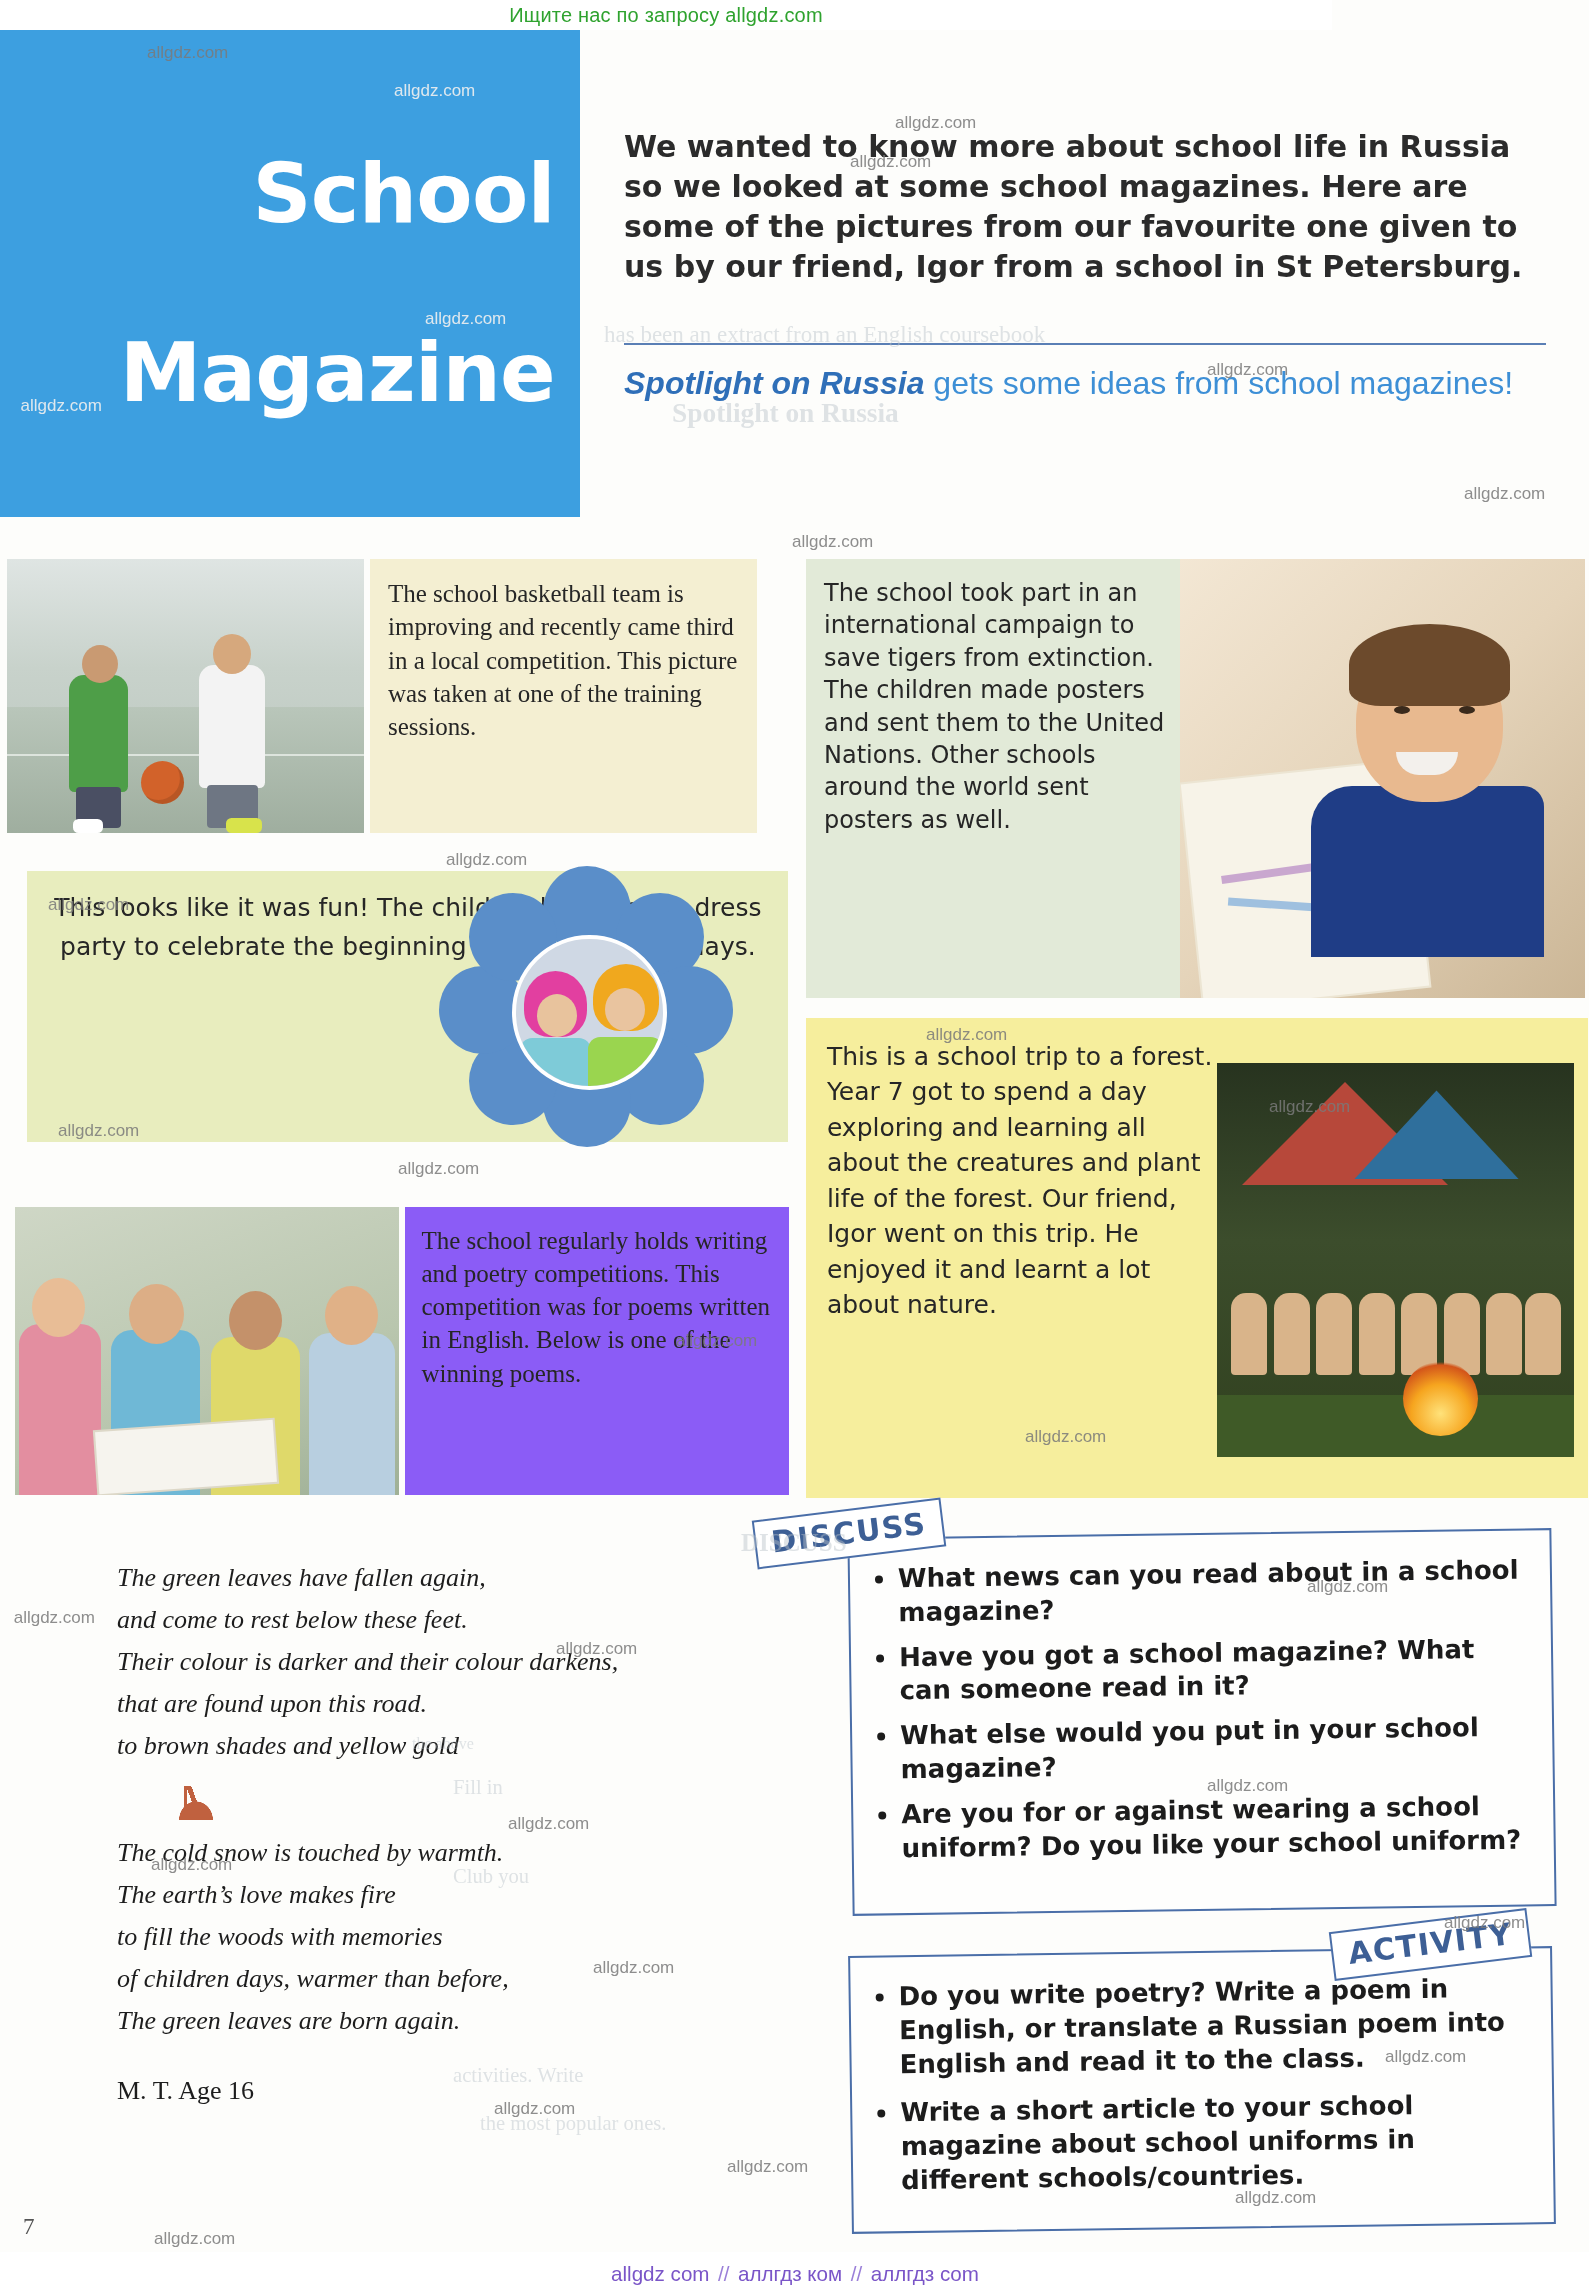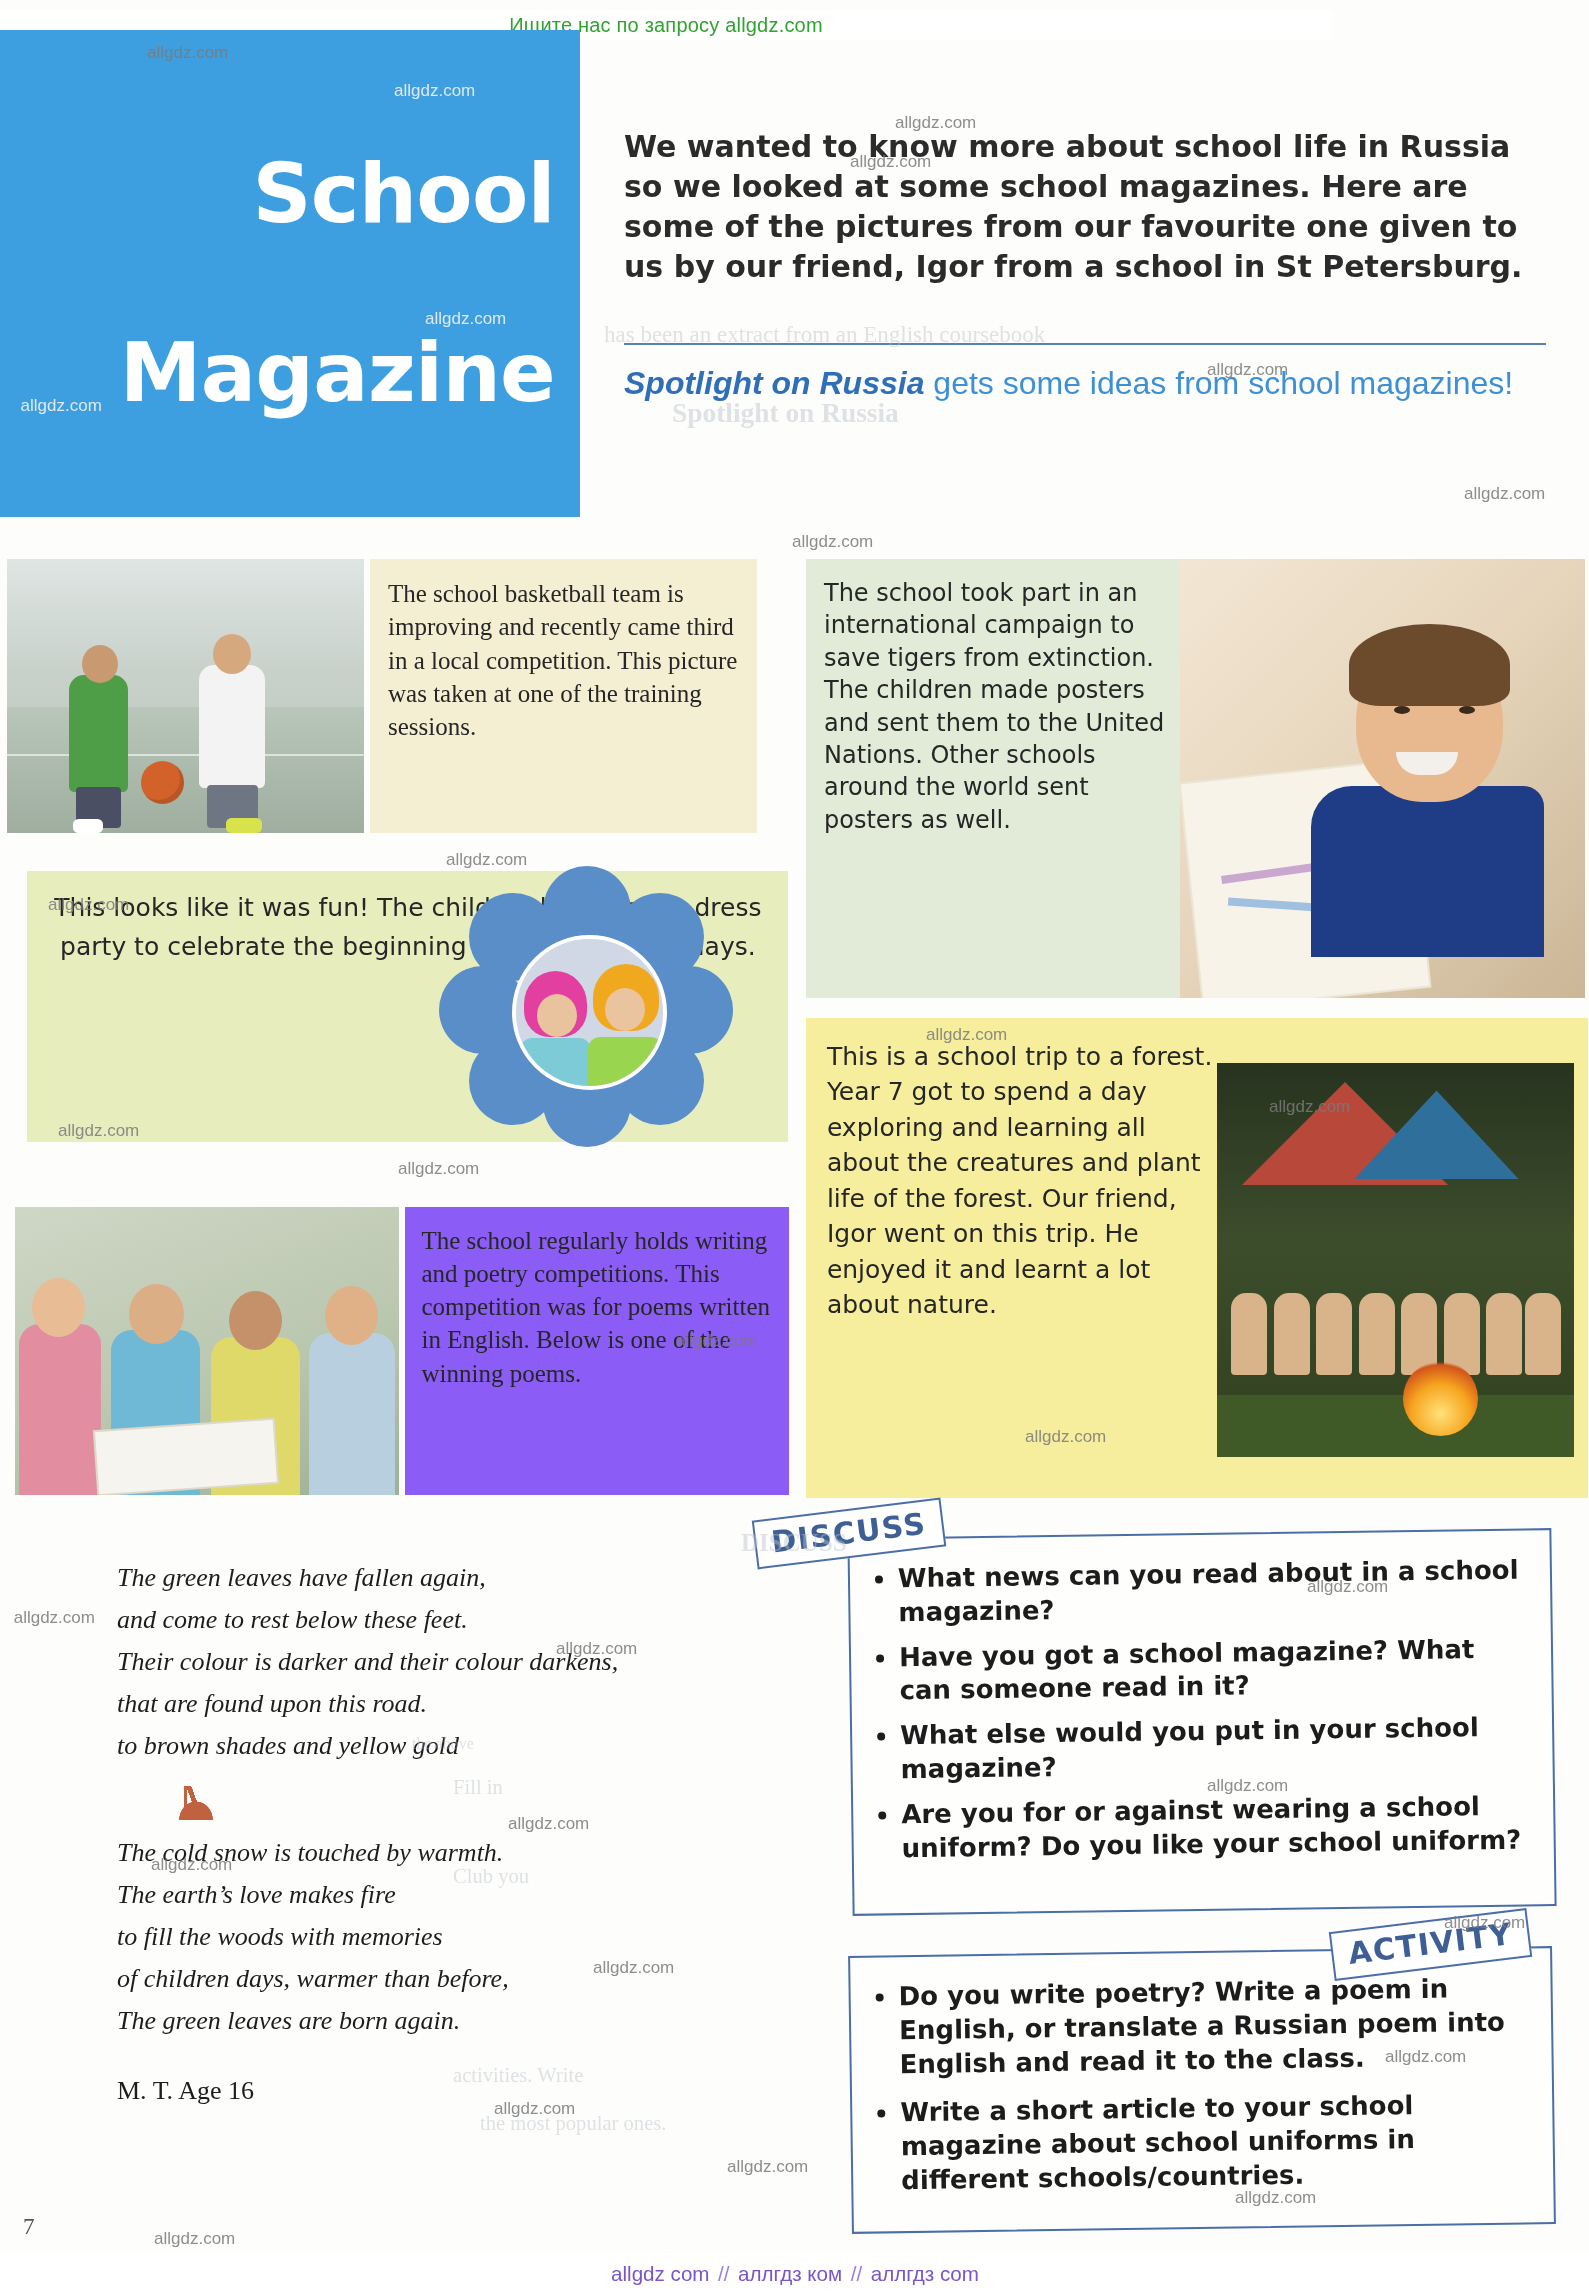--- a/index.html
+++ b/index.html
@@ -21,21 +21,20 @@
   }
 
   
   .topbar {
     position: absolute;
     top: 0; left: 0;
     width: 1332px;
     height: 30px;
     background: #ffffff;
     text-align: center;
-    margin-top: 10px;
   }
   .topbar .wm-top {
     font-size: 20px;
     color: #2fa32f;
     line-height: 30px;
     letter-spacing: 0.2px;
   }
 
   
   .bottombar {

